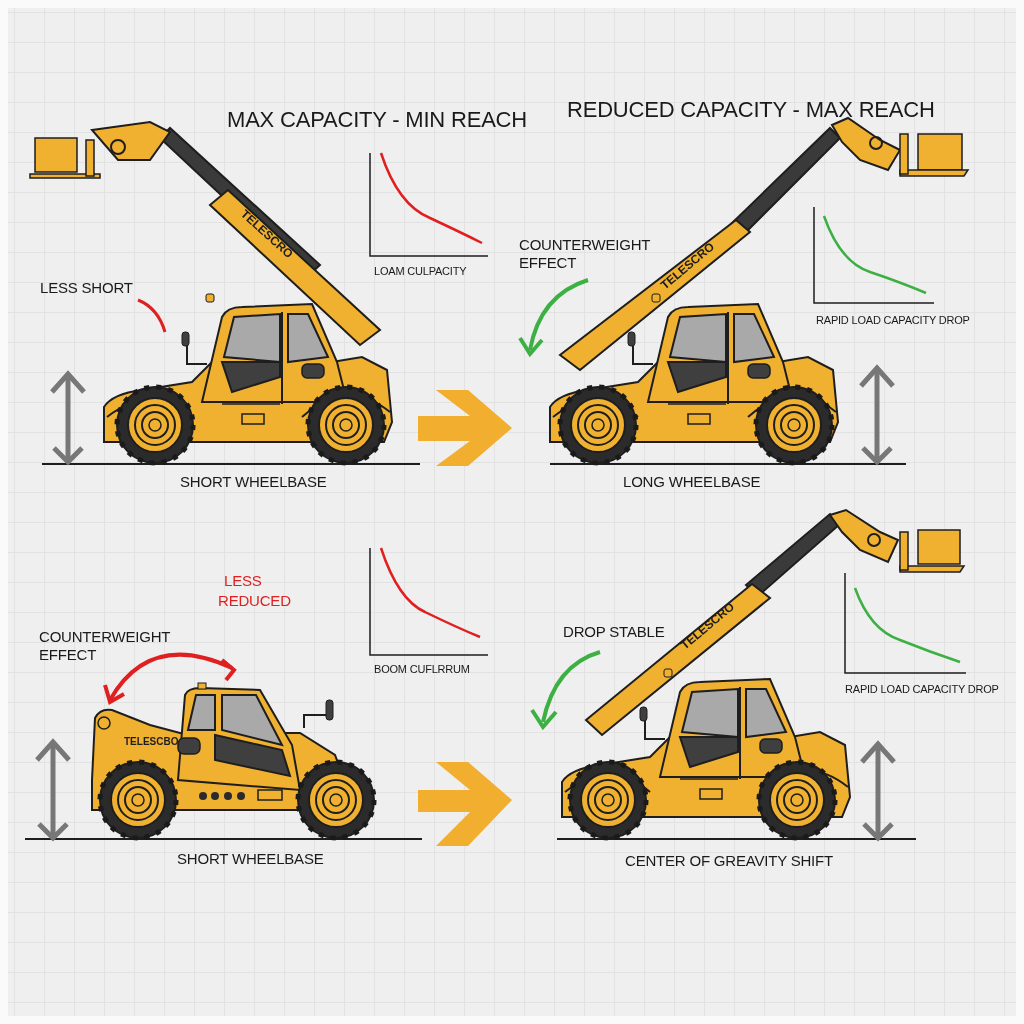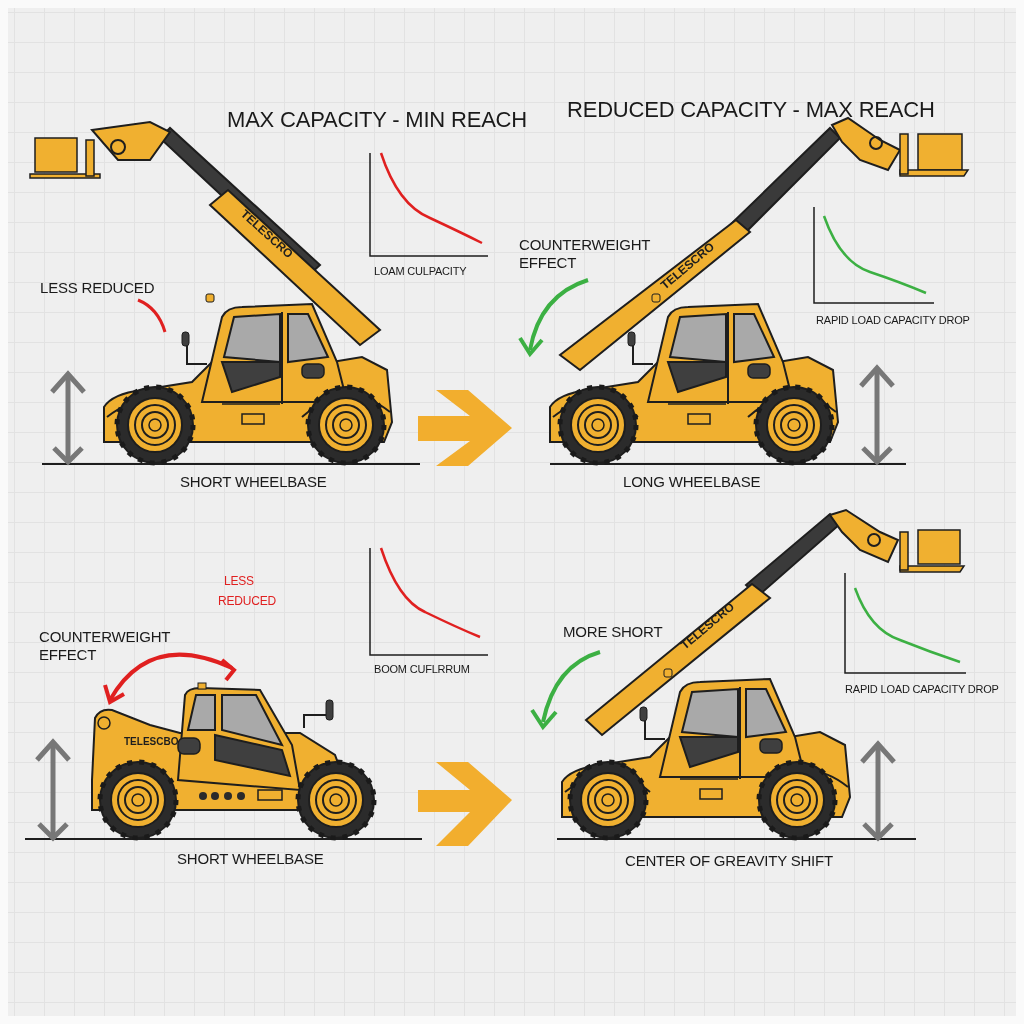--- a/index.html
+++ b/index.html
@@ -17,21 +17,21 @@
     background-size: 30px 30px;
     background-position: 6px 4px;
   }
   svg.scene { position: absolute; left: 0; top: 0; width: 1024px; height: 1024px; }
   .lbl {
     position: absolute; color: #1a1a1a; font-size: 15px; letter-spacing: -0.2px;
     white-space: nowrap; line-height: 16px;
   }
   .lbl.title { font-size: 22px; }
   .lbl.small { font-size: 11px; }
-  .lbl.red { color: #e02020; font-size: 12px; }
+  .lbl.red { color: #e02020; font-size: 15px; }
 </style>
 </head>
 <body>
 
 <div class="canvas"></div>
 
 <svg class="scene" viewBox="0 0 1024 1024" xmlns="http://www.w3.org/2000/svg">
   <defs>
 
     <g id="wheel">
@@ -214,32 +214,32 @@
       <polyline points="532,710 543,727 556,712"></polyline>
     </g>
     <g>
       <polyline points="845,573 845,673 966,673" fill="none" stroke="#1e1e1e" stroke-width="1.5"></polyline>
       <path d="M 855 588 Q 870 630 900 640 Q 930 652 960 662" fill="none" stroke="#3cb043" stroke-width="2.5"></path>
     </g>
   </g>
 </svg>
 
 <div class="lbl title" style="left:227px; top:112px;">MAX CAPACITY - MIN REACH</div>
-<div class="lbl" style="left:40px; top:280px;">LESS REDUCED</div>
+<div class="lbl" style="left:40px; top:280px;">LESS SHORT</div>
 <div class="lbl small" style="left:374px; top:263px;">LOAM CULPACITY</div>
 <div class="lbl" style="left:180px; top:474px;">SHORT WHEELBASE</div>
 
 <div class="lbl title" style="left:531px; top:102px;margin-left:36px;">REDUCED CAPACITY - MAX REACH</div>
 <div class="lbl" style="left:519px; top:237px;">COUNTERWEIGHT</div>
 <div class="lbl" style="left:519px; top:255px;">EFFECT</div>
 <div class="lbl small" style="left:816px; top:312px;">RAPID LOAD CAPACITY DROP</div>
 <div class="lbl" style="left:623px; top:474px;text-align:right;">LONG WHEELBASE</div>
 
 <div class="lbl red" style="left:224px; top:573px;">LESS</div>
 <div class="lbl red" style="left:218px; top:593px;">REDUCED</div>
 <div class="lbl" style="left:39px; top:629px;">COUNTERWEIGHT</div>
 <div class="lbl" style="left:39px; top:647px;">EFFECT</div>
 <div class="lbl small" style="left:374px; top:661px;">BOOM CUFLRRUM</div>
 <div class="lbl" style="left:177px; top:851px;">SHORT WHEELBASE</div>
 
-<div class="lbl" style="left:563px; top:624px;">MORE SHORT</div>
+<div class="lbl" style="left:563px; top:624px;">DROP STABLE</div>
 <div class="lbl small" style="left:845px; top:681px;">RAPID LOAD CAPACITY DROP</div>
 <div class="lbl" style="left:625px; top:853px;">CENTER OF GREAVITY SHIFT</div>
 
 </body></html>

